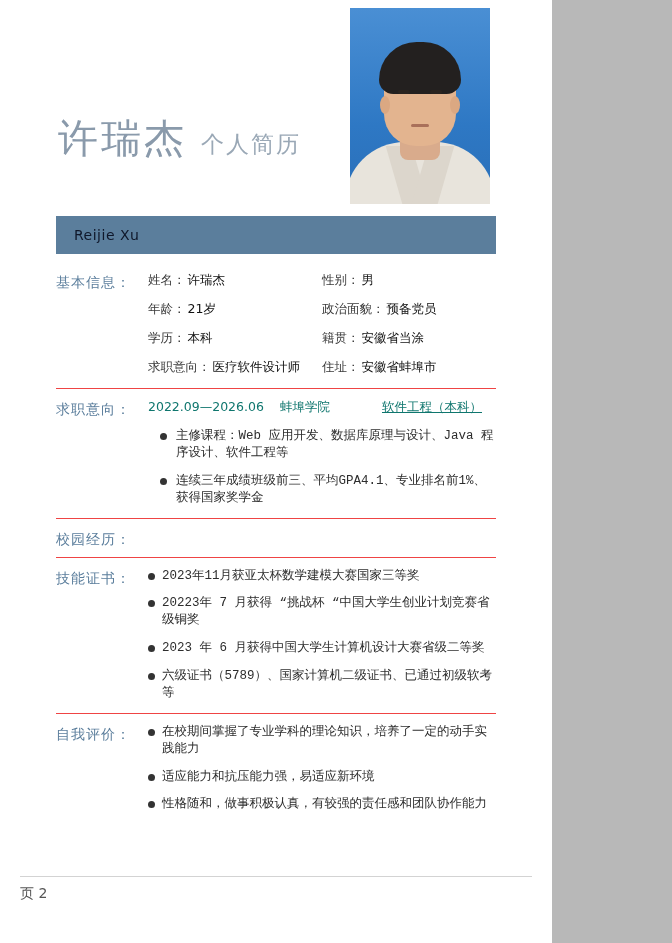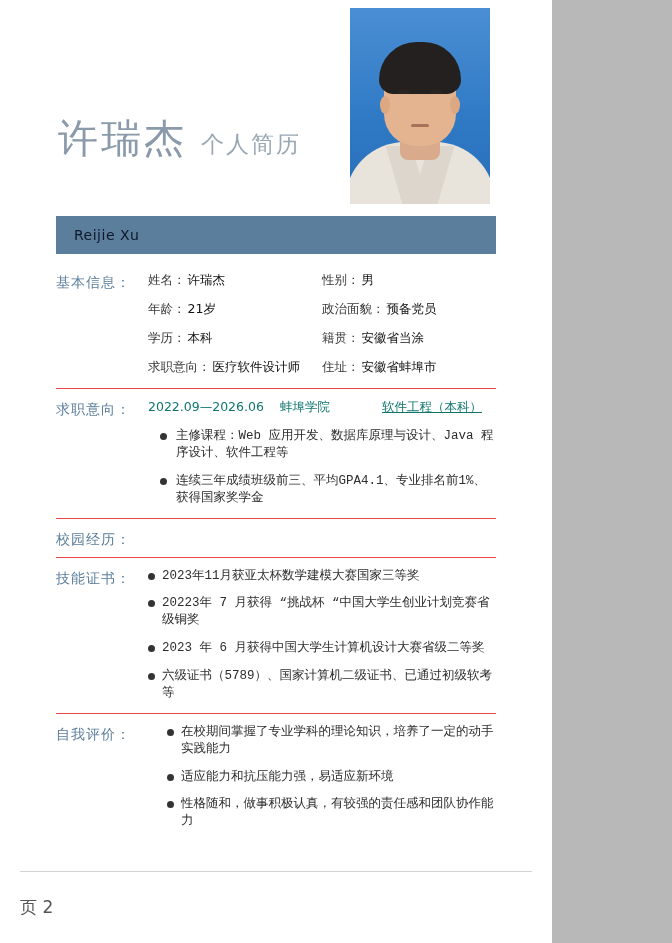--- a/index.html
+++ b/index.html
@@ -156,21 +156,21 @@
     position: absolute;
     left: 56px;
     right: 56px;
     top: 262px;
   }
   .section {
     display: flex;
     padding: 10px 0 8px 0;
     border-bottom: 1px solid #ef4444;
   }
-  .section.last { border-bottom: none; gap: 19px; }
+  .section.last { border-bottom: none; }
   .sec-title {
     width: 92px;
     flex: 0 0 92px;
     color: #5b7e9c;
     font-size: 14px;
     padding-top: 2px;
     letter-spacing: 1px;
   }
   .sec-body {
     flex: 1;
@@ -220,24 +220,24 @@
     margin: 5px 9px 0 0;
   }
   .dot.tight { margin-right: 7px; }
   .btext { flex: 1; font-family: Liberation Mono, monospace; }
   .indent-1 { padding-left: 12px; }
   
   .footer {
     position: absolute;
     left: 20px;
     right: 20px;
-    bottom: 24px;
+    bottom: 40px;
     border-top: 1px solid #d3d3d3;
-    padding-top: 24px;
-    font-size: 17px;
+    padding-top: 8px;
+    font-size: 14px;
     color: #555555;
   }
 </style>
 </head>
 <body>
 
 <div class="page">
 
   <div class="header">
     <div class="name-block">

